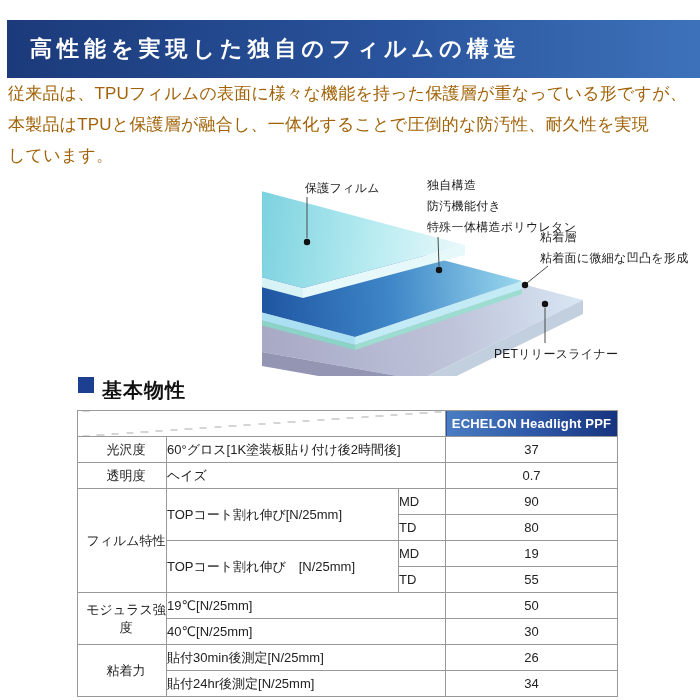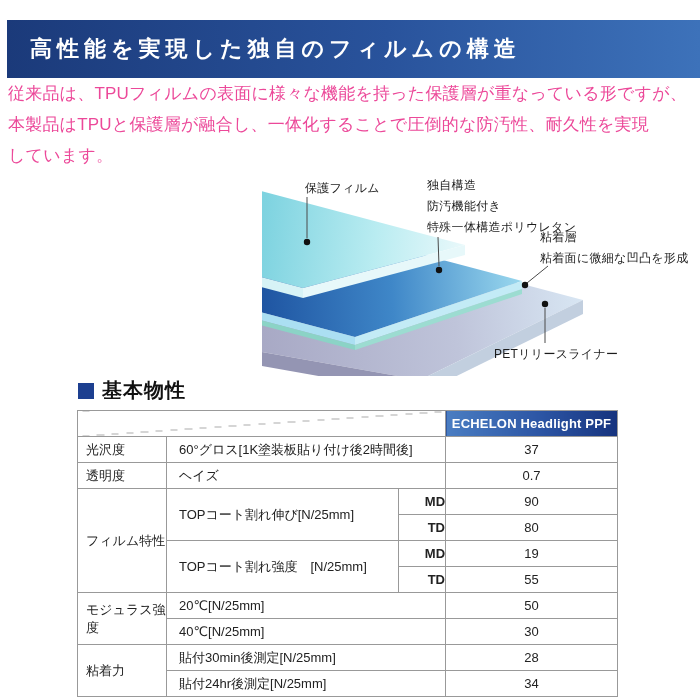--- a/index.html
+++ b/index.html
@@ -10,52 +10,52 @@
     position:absolute;left:7px;top:2px;right:0;height:58px;
     background:linear-gradient(to right,#1b3a7a 0%,#29539c 55%,#3d72ba 100%);
     display:flex;align-items:center;
     color:#ffffff;font-family:"Liberation Serif","DejaVu Serif",serif;
     font-size:22px;font-weight:600;letter-spacing:5px;padding-left:23px;box-sizing:border-box;margin-top:18px;
   }
 
   
   .intro{
     position:absolute;left:8px;top:78px;width:690px;
-    font-size:17px;line-height:31px;color:#ec4899;
+    font-size:17px;line-height:31px;color:#a16207;
     white-space:pre-line;letter-spacing:0.2px;
   }
 
   
   .diagram{position:absolute;left:230px;top:176px;width:460px;height:200px;}
   .diagram text{font-family:"Liberation Sans","DejaVu Sans",sans-serif;font-size:12px;fill:#1c1c1c;letter-spacing:0.3px;}
   .leader{stroke:#4a4a4a;stroke-width:1;fill:none;}
   .dot{fill:#111111;}
 
   
-  .section-head{position:absolute;left:78px;top:377px;display:flex;align-items:center;gap:8px;}
+  .section-head{position:absolute;left:78px;top:377px;display:flex;gap:8px;}
   .section-head .sq{width:16px;height:16px;background:#1d3f90;}
   .section-head .txt{font-size:20px;font-weight:bold;color:#111111;letter-spacing:1px;}
 
   
   table.spec{
     position:absolute;left:77px;top:410px;width:540px;
     border-collapse:collapse;table-layout:fixed;
     font-size:13px;color:#222222;
   }
   table.spec td{border:1px solid #999999;height:26px;padding:0;box-sizing:border-box;}
   table.spec td.diag{
     background:linear-gradient(to bottom right,transparent 49.5%,#aaaaaa 49.5%,#aaaaaa 50.5%,transparent 50.5%);
   }
   table.spec td.phead{
     background:linear-gradient(to right,#4a7dc2 0%,#2c55a4 55%,#16337e 100%);
     color:#ffffff;font-weight:bold;text-align:center;font-size:13px;letter-spacing:0.2px;
   }
-  table.spec td.cat{padding-left:8px;text-align:left;}
-  table.spec td.prop{padding-left:12px;text-align:left;}
-  table.spec td.sub{text-align:right;font-weight:bold;}
+  table.spec td.cat{padding-left:8px;text-align:center;}
+  table.spec td.prop{padding-left:0;text-align:left;}
+  table.spec td.sub{text-align:left;}
   table.spec td.val{text-align:center;}
 </style>
 </head>
 <body>
 
 <div class="titlebar">
   <span>高性能を実現した独自のフィルムの構造</span>
 </div>
 
 <div class="intro">従来品は、TPUフィルムの表面に様々な機能を持った保護層が重なっている形ですが、
@@ -164,40 +164,40 @@
     <td class="cat" rowspan="4">フィルム特性</td>
     <td class="prop" rowspan="2">TOPコート割れ伸び[N/25mm]</td>
     <td class="sub">MD</td>
     <td class="val">90</td>
   </tr>
   <tr>
     <td class="sub">TD</td>
     <td class="val">80</td>
   </tr>
   <tr>
-    <td class="prop" rowspan="2">TOPコート割れ強度　[N/25mm]</td>
+    <td class="prop" rowspan="2">TOPコート割れ伸び　[N/25mm]</td>
     <td class="sub">MD</td>
     <td class="val">19</td>
   </tr>
   <tr>
     <td class="sub">TD</td>
     <td class="val">55</td>
   </tr>
   <tr>
     <td class="cat" rowspan="2">モジュラス強度</td>
-    <td colspan="2" class="prop">20℃[N/25mm]</td>
+    <td colspan="2" class="prop">19℃[N/25mm]</td>
     <td class="val">50</td>
   </tr>
   <tr>
     <td colspan="2" class="prop">40℃[N/25mm]</td>
     <td class="val">30</td>
   </tr>
   <tr>
     <td class="cat" rowspan="2">粘着力</td>
     <td colspan="2" class="prop">貼付30min後測定[N/25mm]</td>
-    <td class="val">28</td>
+    <td class="val">26</td>
   </tr>
   <tr>
     <td colspan="2" class="prop">貼付24hr後測定[N/25mm]</td>
     <td class="val">34</td>
   </tr>
 </tbody>
   </table>
 
 </body></html>

